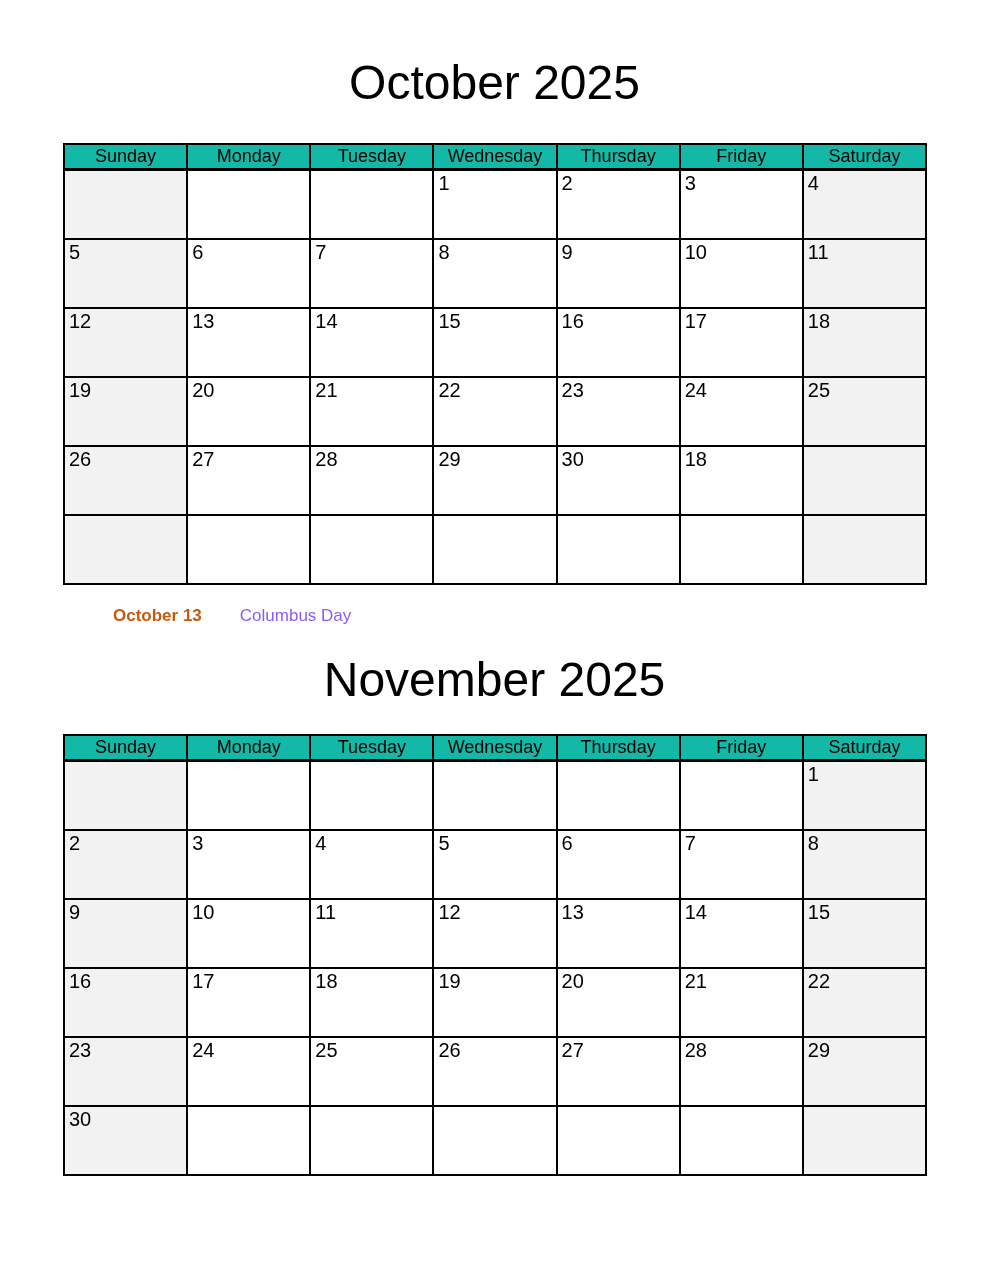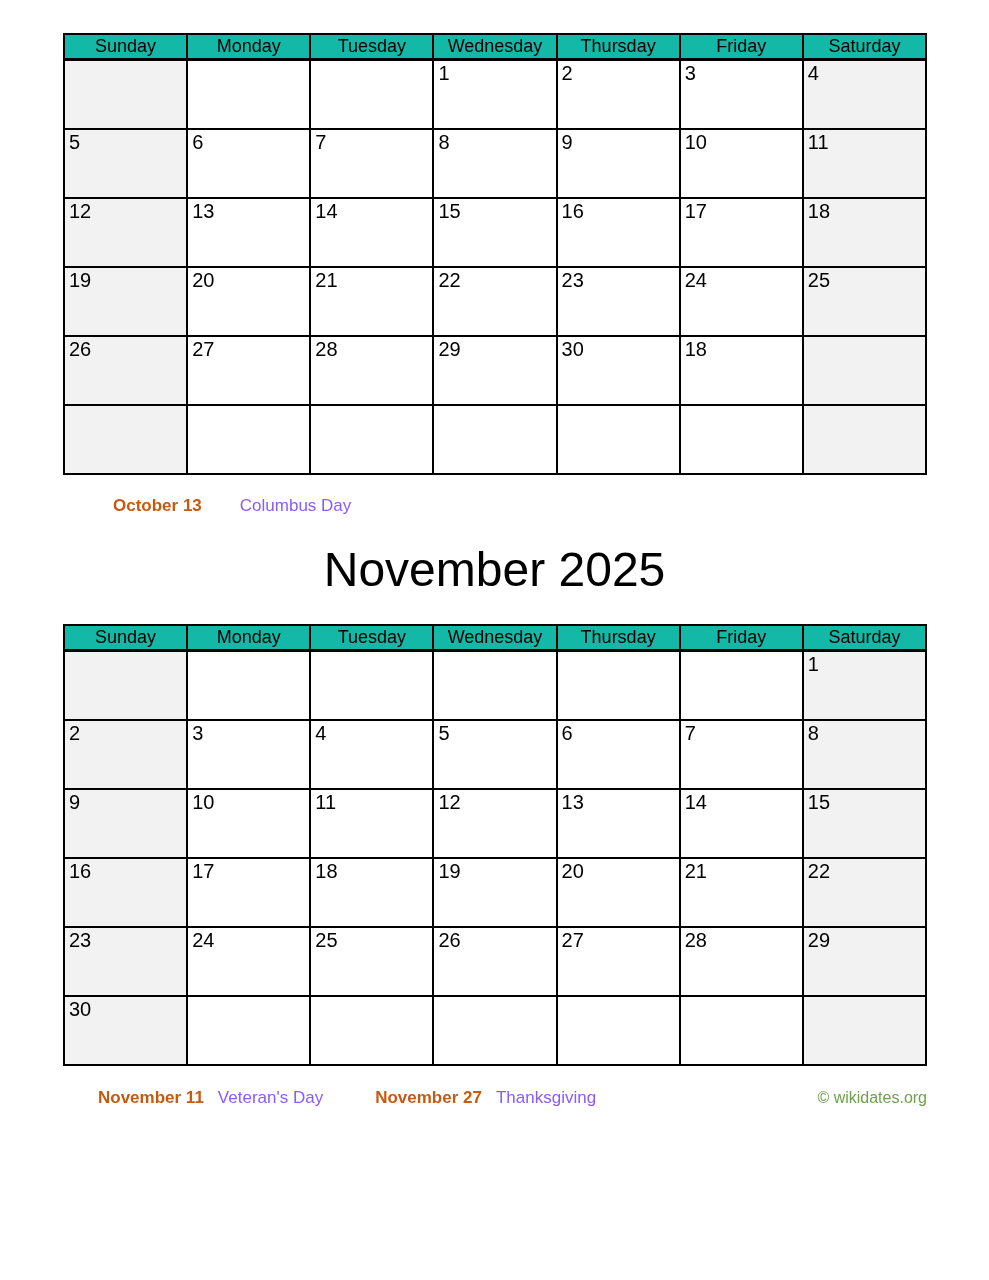--- a/index.html
+++ b/index.html
@@ -109,20 +109,21 @@
     color: #6fa04a;
     font-size: 16px;
     white-space: nowrap;
   }
 </style>
 </head>
 <body>
 
 <div class="page">
 
+  <h1 class="cal-title first">October 2025</h1>
 
   <table class="cal first">
     <thead>
       <tr>
           <th>Sunday</th>
           <th>Monday</th>
           <th>Tuesday</th>
           <th>Wednesday</th>
           <th>Thursday</th>
           <th>Friday</th>
@@ -257,23 +258,14 @@
           <td><span class="daynum"></span></td>
           <td><span class="daynum"></span></td>
           <td><span class="daynum"></span></td>
           <td><span class="daynum"></span></td>
           <td><span class="daynum"></span></td>
           <td class="weekend"><span class="daynum"></span></td>
         </tr>
       </tbody>
   </table>
 
-  <div class="notes-row nov">
-    <span class="note-date">November 11</span>
-    <span class="note-label">Veteran's Day</span>
-    <span class="note-group2">
-      <span class="note-date">November 27</span>
-      <span class="note-label">Thanksgiving</span>
-    </span>
-    <span class="copyright">© wikidates.org</span>
-  </div>
 
 </div>
 
 </body></html>

